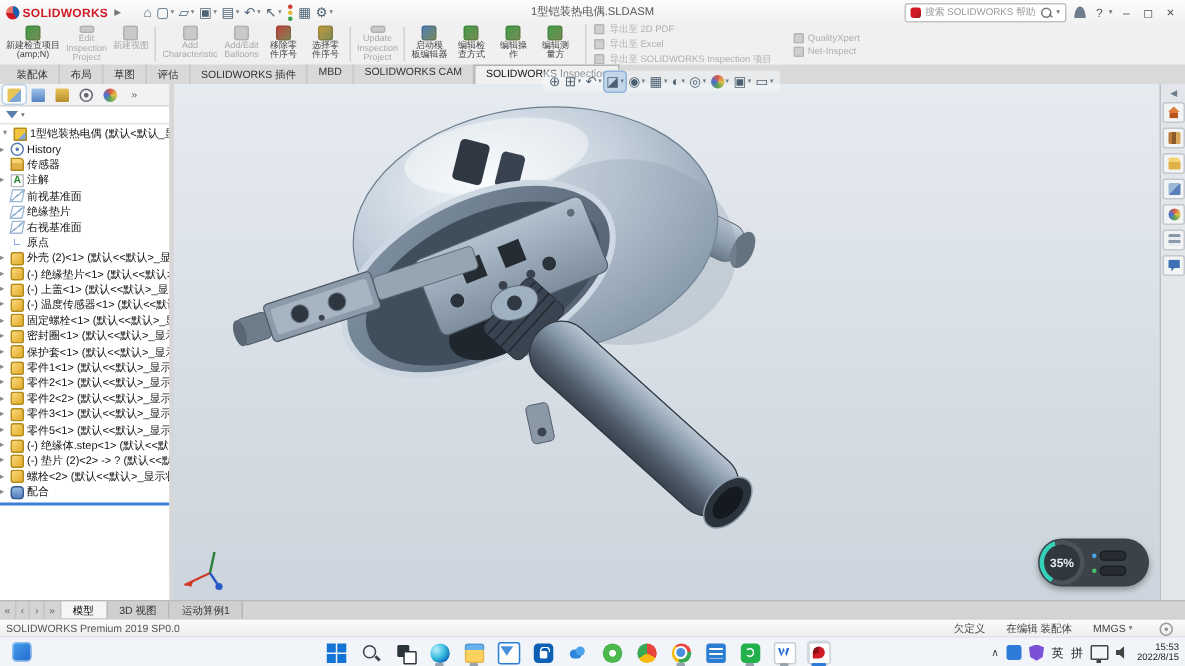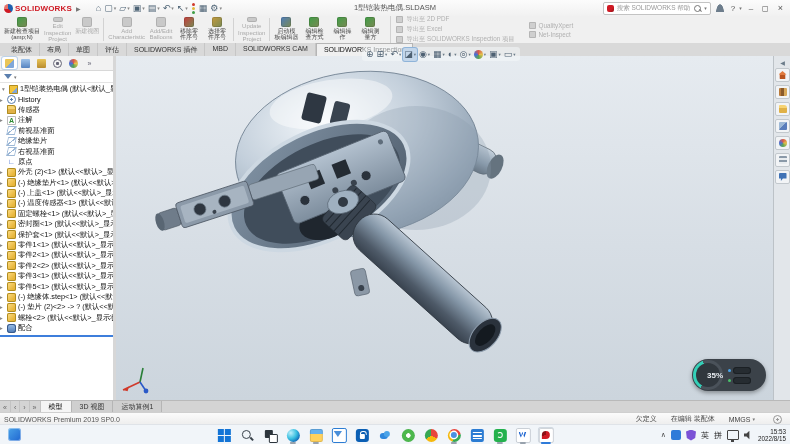--- a/index.html
+++ b/index.html
@@ -94,21 +94,21 @@
   .hu-btn{display:flex;align-items:center;padding:1px 1px;border-radius:2px;}
   .hu-btn.act{background:#c3d6ea;box-shadow:0 0 0 1px #8fb4d9;}
   .hu-g{font-style:normal;font-size:9px;line-height:11px;color:#4e6173;}
   .hu-ball{width:9px;height:9px;border-radius:50%;background:conic-gradient(#d85a4a,#e2c04c,#5aa354,#4a6fd8,#d85a4a);}
   .hu-caret{font-size:4.5px;color:#6b7b89;margin-left:1px;}
   
   #recpill{position:absolute;left:576px;top:303px;width:74px;height:32px;background:#3b4249;border-radius:17px;
            display:flex;align-items:center;box-shadow:0 2px 4px rgba(0,0,0,.35);}
   .rp-circle{position:relative;width:30px;height:30px;margin-left:1px;border-radius:50%;
              background:conic-gradient(from 210deg,#35d0b8 0 130deg,#4a525a 130deg 360deg);
-             display:flex;align-items:center;justify-content:flex-end;}
+             display:flex;align-items:center;justify-content:center;}
   .rp-circle::after{content:"";position:absolute;inset:3px;border-radius:50%;background:#30373d;}
   .rp-pct{position:relative;z-index:2;font-size:8px;font-weight:bold;color:#e8edf1;}
   .rp-btns{display:flex;flex-direction:column;gap:3px;margin-left:5px;}
   .rp-btn{display:flex;align-items:center;gap:2px;}
   .rp-dot{width:3px;height:3px;border-radius:50%;}
   .rp-dot.blue{background:#4aa3e8}.rp-dot.green{background:#49c06a}
   .rp-bar{width:18px;height:7px;border-radius:4px;background:#262c31;box-shadow:inset 0 0 0 1px #1b2024;}
   
   #rstrip{position:absolute;left:773px;top:0;width:17px;height:344px;background:#e2e6ea;border-left:1px solid #bcc2c7;}
   #rstrip .collapse{display:block;text-align:center;font-size:6px;color:#6b7b89;padding:3px 0 2px;}

